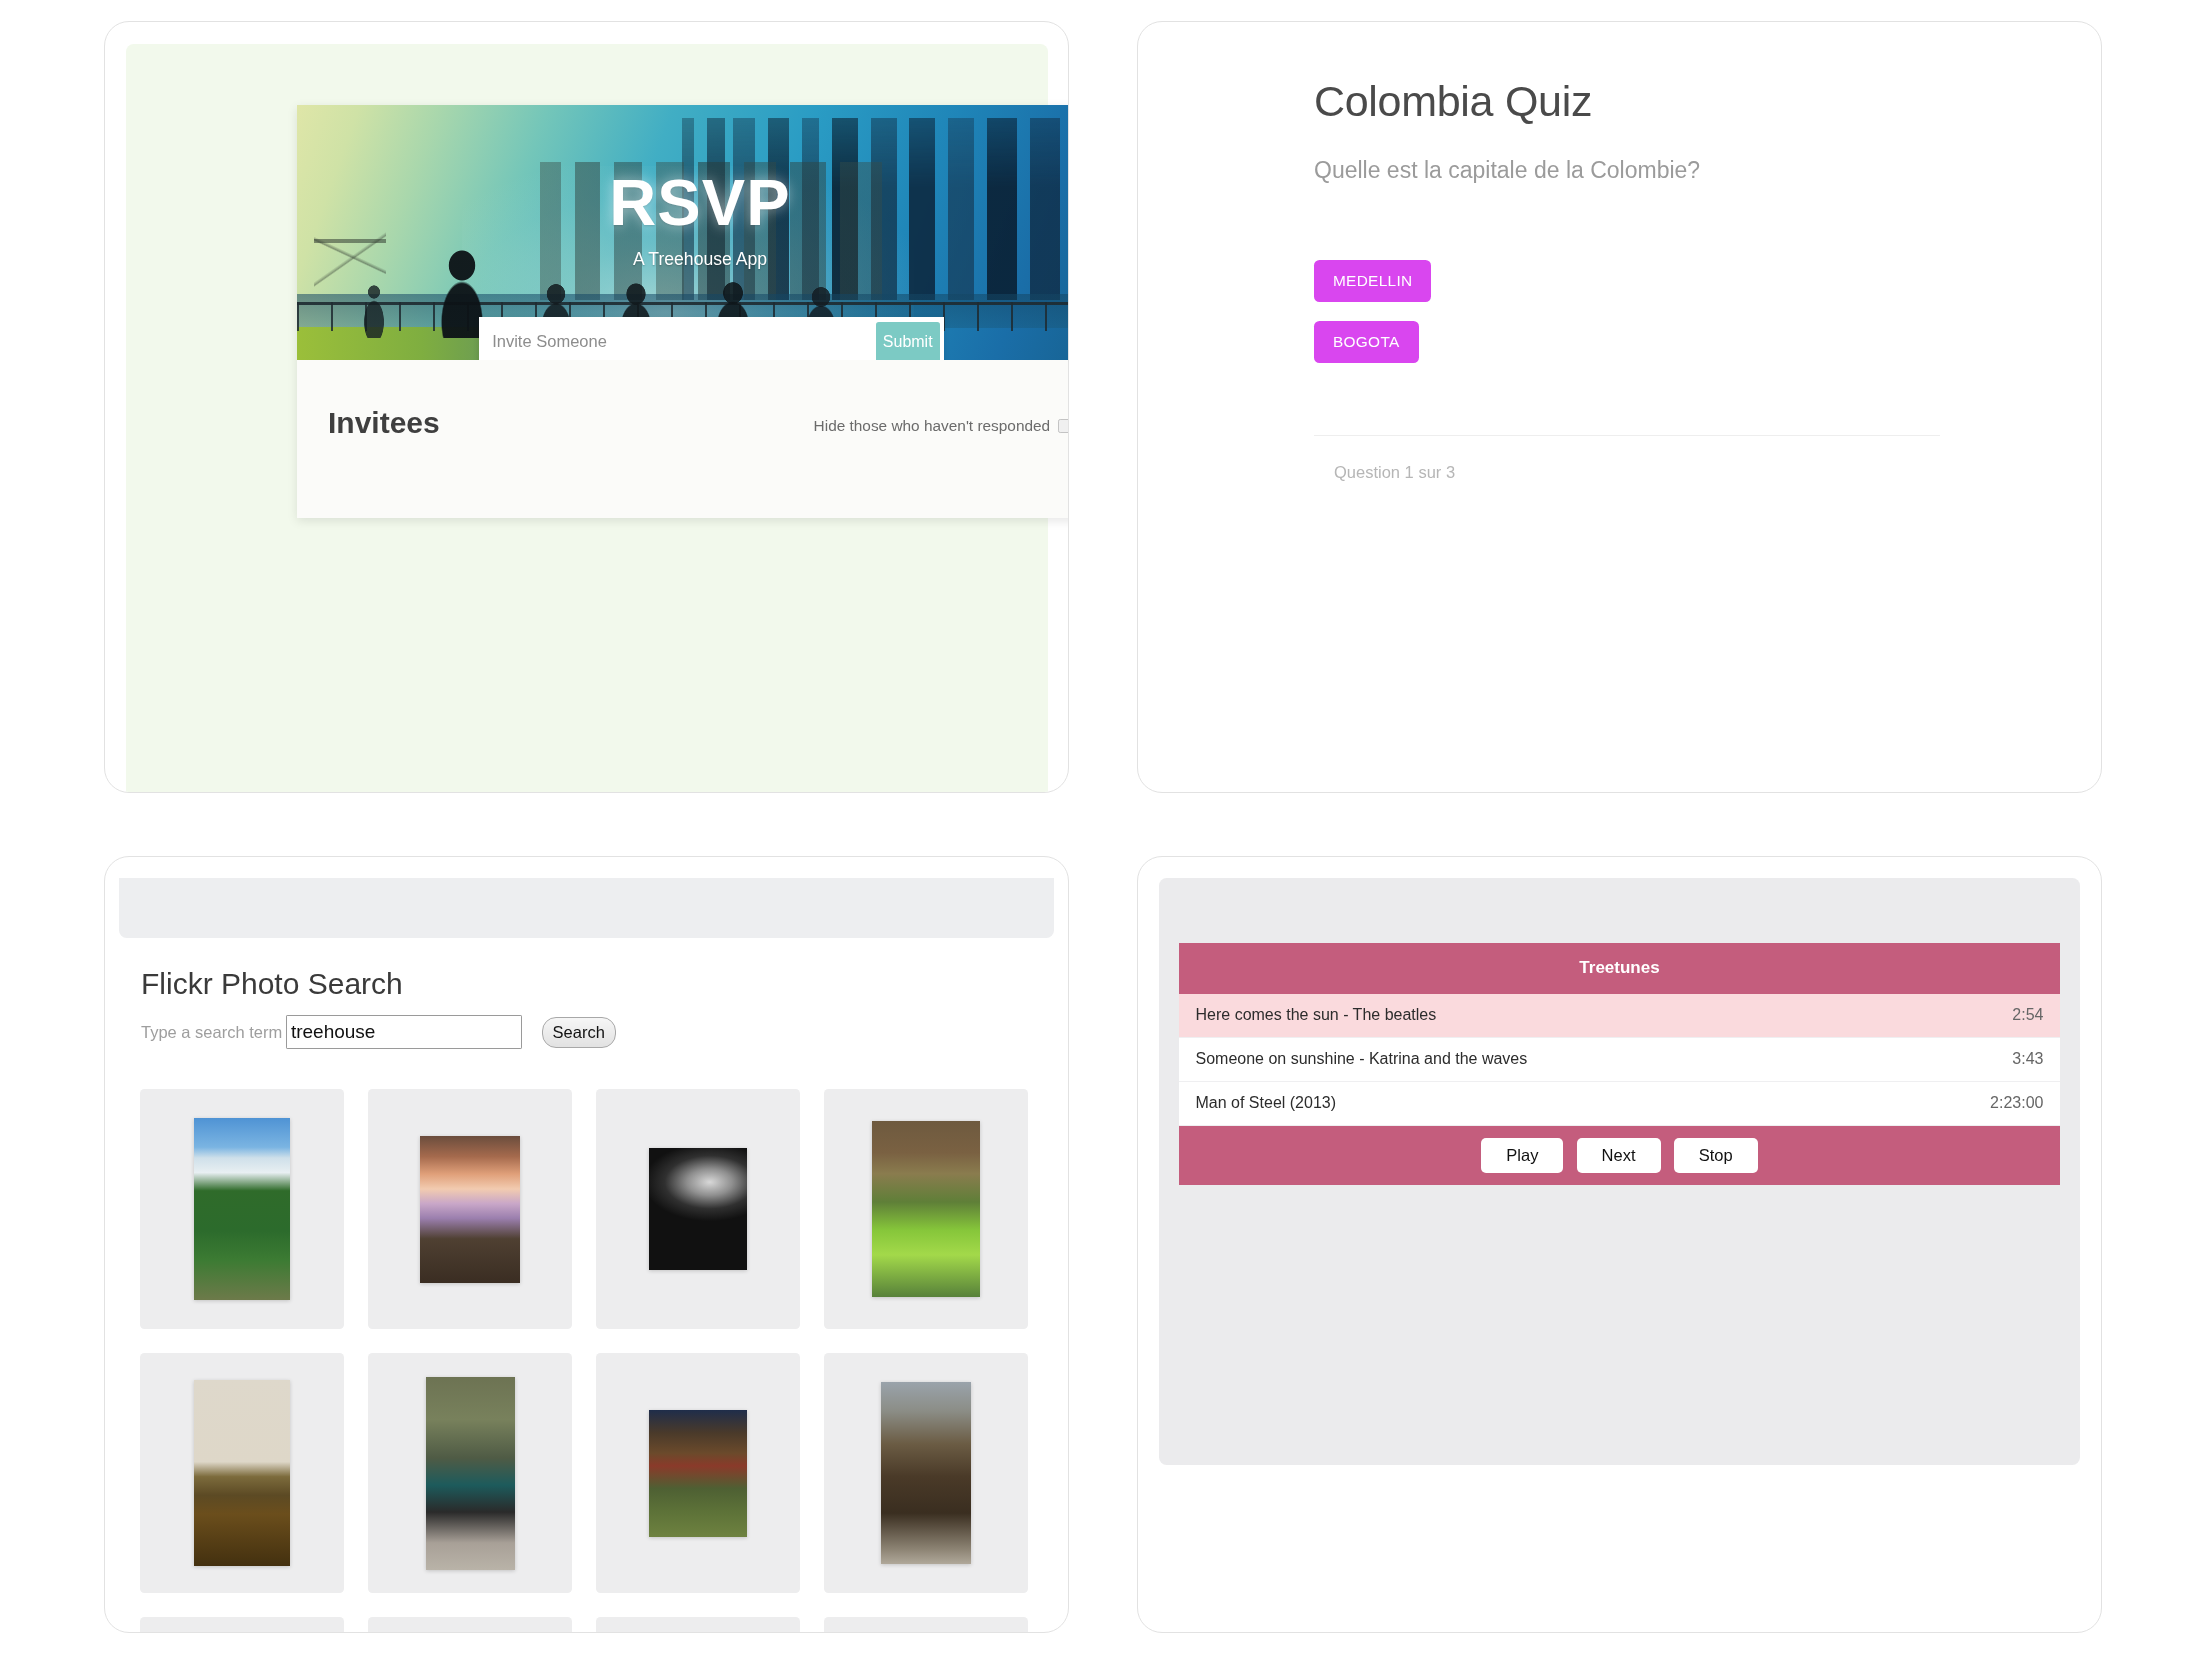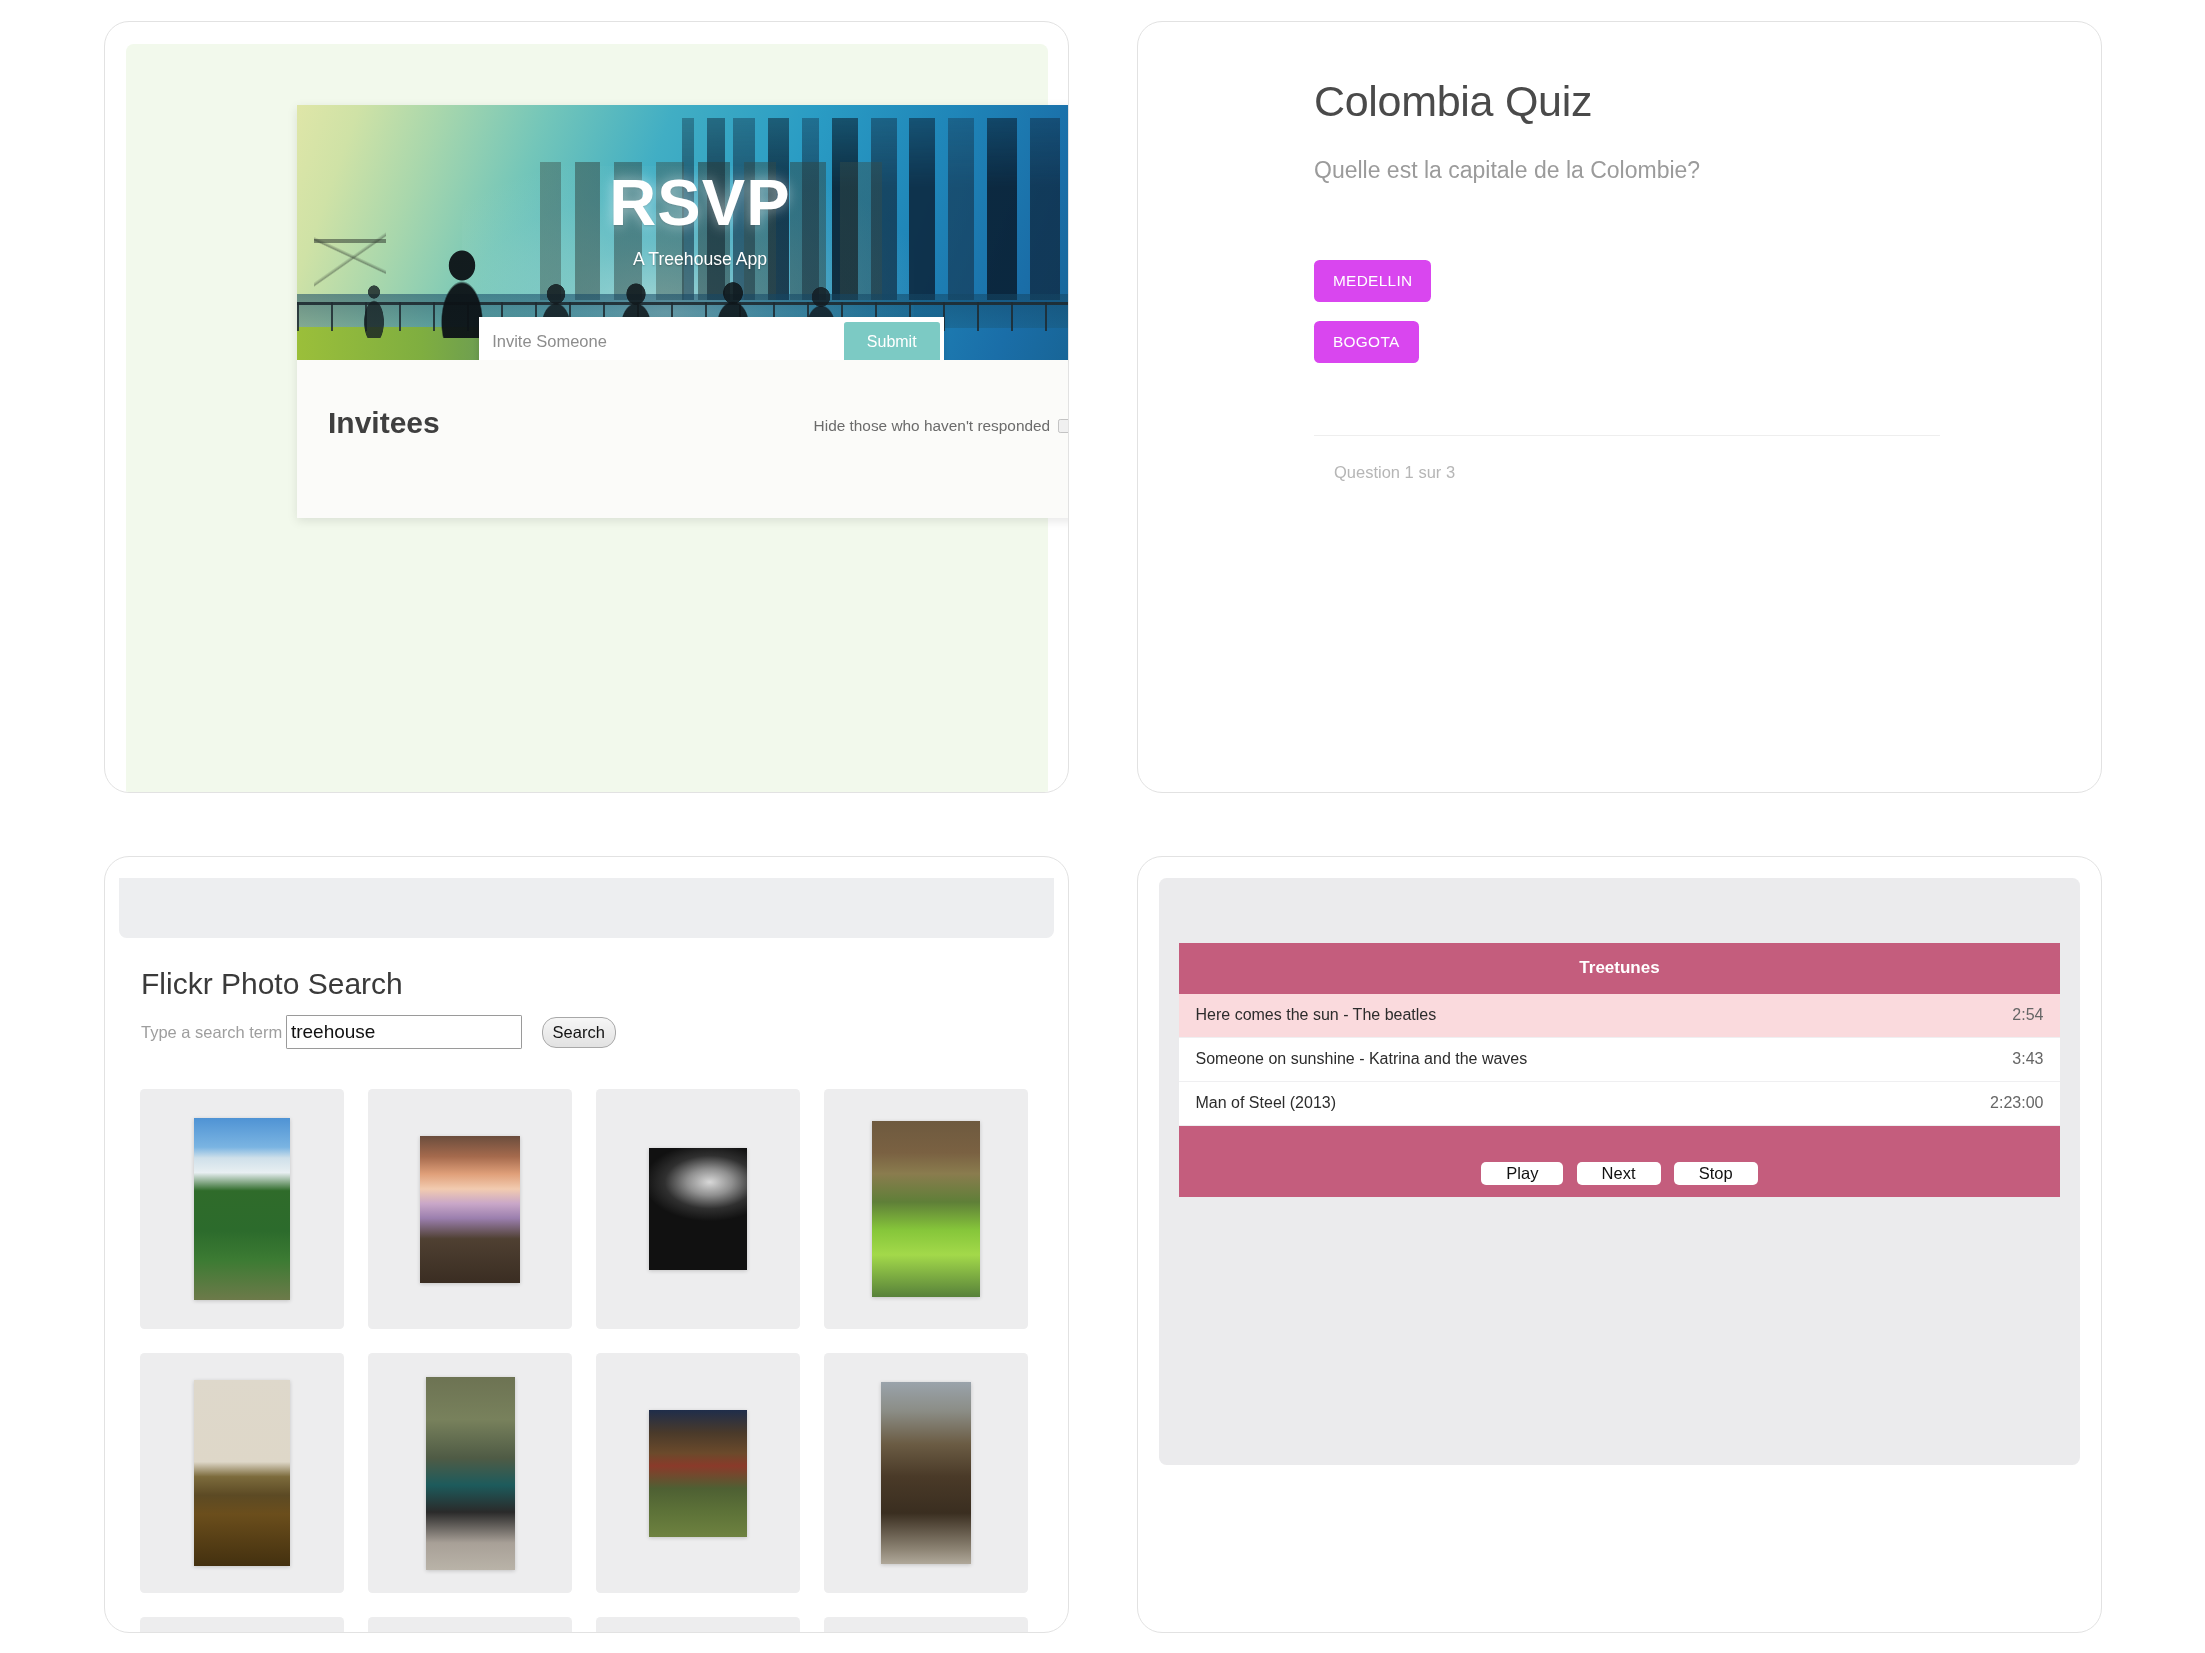--- a/index.html
+++ b/index.html
@@ -193,21 +193,21 @@
     padding: 0 0 0 13.2px;
     font-family: "Liberation Sans", sans-serif;
     font-size: 16.5px;
     color: #6e6e6e;
     background: transparent;
   }
   .rsvp-input::placeholder { color: #8d8d8d; }
   .rsvp-submit {
     margin: 4.4px 4.4px 4.4px 0;
     height: 40px;
-    padding: 0 23px;
+    padding: 0 7px;
     border: 0;
     border-radius: 2.8px;
     background: #7ccac4;
     color: #ffffff;
     font-family: "Liberation Sans", sans-serif;
     font-size: 16px;
     cursor: pointer;
   }
   .rsvp-body {
     position: absolute;
@@ -443,23 +443,22 @@
     gap: 13.2px;
     justify-content: center;
   }
   .tunes-btn {
     background: #ffffff;
     border: 0;
     border-radius: 5px;
     font-family: "Liberation Sans", sans-serif;
     font-size: 16.5px;
     color: #111111;
-    padding: 2px 25px;
+    padding: 8px 25px;
     cursor: pointer;
-    margin-top: 24px;
   }
 </style>
 </head>
 <body>
 
 <div class="panel" id="panel-rsvp">
   <div class="rsvp-stage">
     <div class="rsvp-card">
 
       <div class="rsvp-hero">

